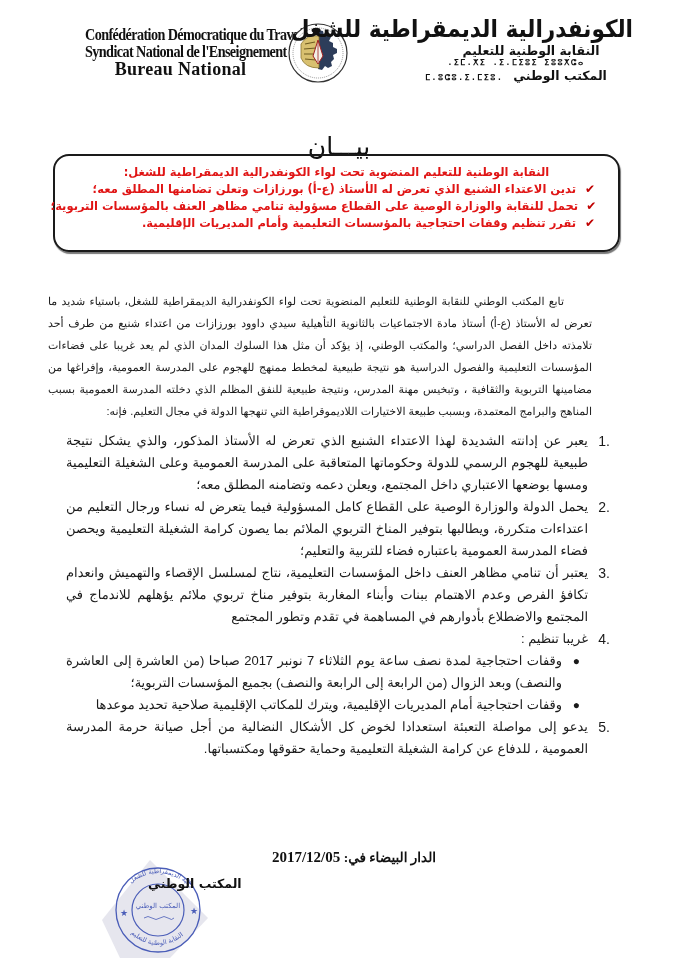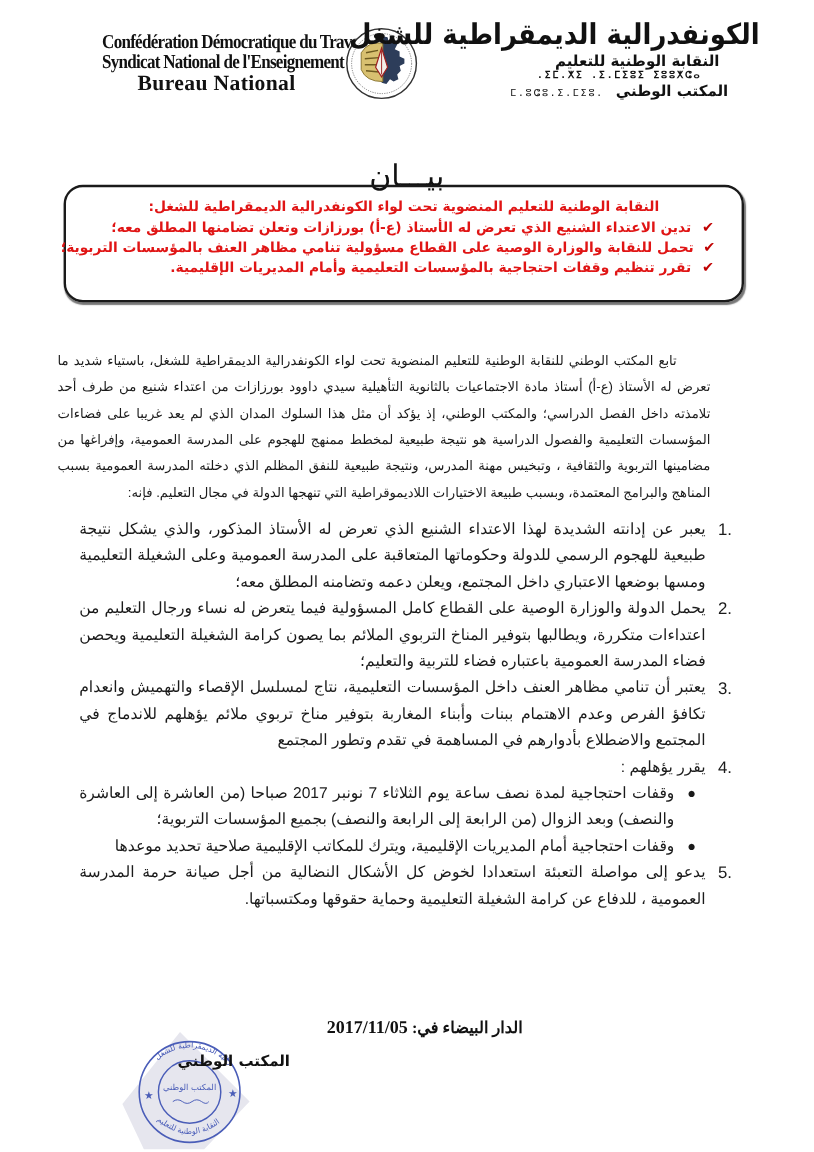--- a/index.html
+++ b/index.html
@@ -14,21 +14,21 @@
 
   .logo { position: absolute; left: 287px; top: 22px; width: 62px; height: 62px; }
 
   .hdr-ar { position: absolute; right: 32px; top: 14px; width: 260px; text-align: center; direction: rtl; }
   .hdr-ar .a1 { font-family: "DejaVu Sans", sans-serif; font-weight: bold; font-size: 24px; line-height: 30px; letter-spacing: -0.5px; transform: scaleX(0.9); white-space: nowrap; }
   .hdr-ar .a2 { font-family: "DejaVu Sans", sans-serif; font-weight: bold; font-size: 12.5px; line-height: 14px; white-space: nowrap; padding-left: 30px; }
   .hdr-ar .tf1 { direction: ltr; font-family: "DejaVu Sans Mono", monospace; font-size: 8px; font-weight: bold; letter-spacing: 1.5px; line-height: 11px; white-space: nowrap; }
   .hdr-ar .tf2 { direction: ltr; font-family: "DejaVu Sans Mono", monospace; font-size: 8px; font-weight: bold; letter-spacing: 1.5px; line-height: 10px; white-space: nowrap; }
   .hdr-ar .a3row { direction: rtl; display: flex; justify-content: center; align-items: baseline; gap: 10px; white-space: nowrap; }
   .hdr-ar .a3 { font-weight: bold; font-size: 12.5px; line-height: 16px; }
-  .hdr-ar .tf3 { direction: ltr; font-family: "DejaVu Sans Mono", monospace; font-size: 8px; font-weight: normal; letter-spacing: 1.5px; }
+  .hdr-ar .tf3 { direction: ltr; font-family: "DejaVu Sans Mono", monospace; font-size: 8px; font-weight: bold; letter-spacing: 1.5px; }
 
   
   .title { position: absolute; left: 0; right: 0; top: 131px; text-align: center; direction: rtl; font-size: 25px; line-height: 32px; color: #111; letter-spacing: 2px; }
 
   
   .summary { position: absolute; left: 53px; top: 154px; width: 567px; height: 98px; border: 2.5px solid #1a1a1a; border-radius: 16px; box-shadow: 1px 2px 1px #777; padding: 8px 22px 0 22px; direction: rtl; }
   .summary .head { text-align: center; color: #e01515; font-weight: bold; font-size: 11.5px; line-height: 17px; white-space: nowrap; letter-spacing: -0.2px; }
   .summary .item { color: #e01515; font-weight: bold; font-size: 11.5px; line-height: 17px; white-space: nowrap; display: flex; align-items: center; letter-spacing: -0.2px; }
   .summary .item .chk { color: #c00000; font-size: 12px; margin-left: 8px; width: 12px; display: inline-block; text-align: center; }
 
@@ -108,39 +108,39 @@
   <div class="li">
     <span class="num">2.</span>
     <span>يحمل الدولة والوزارة الوصية على القطاع كامل المسؤولية فيما يتعرض له نساء ورجال التعليم من اعتداءات متكررة، ويطالبها بتوفير المناخ التربوي الملائم بما يصون كرامة الشغيلة التعليمية ويحصن فضاء المدرسة العمومية باعتباره فضاء للتربية والتعليم؛</span>
   </div>
   <div class="li">
     <span class="num">3.</span>
     <span>يعتبر أن تنامي مظاهر العنف داخل المؤسسات التعليمية، نتاج لمسلسل الإقصاء والتهميش وانعدام تكافؤ الفرص وعدم الاهتمام ببنات وأبناء المغاربة بتوفير مناخ تربوي ملائم يؤهلهم للاندماج في المجتمع والاضطلاع بأدوارهم في المساهمة في تقدم وتطور المجتمع</span>
   </div>
   <div class="li">
     <span class="num">4.</span>
-    <span>يقرر يؤهلهم :</span>
+    <span>غريبا تنظيم :</span>
   </div>
   <div class="bullet-item">
     <span class="dot">●</span>
     <span>وقفات احتجاجية لمدة نصف ساعة يوم الثلاثاء 7 نونبر 2017 صباحا (من العاشرة إلى العاشرة والنصف) وبعد الزوال (من الرابعة إلى الرابعة والنصف) بجميع المؤسسات التربوية؛</span>
   </div>
   <div class="bullet-item">
     <span class="dot">●</span>
     <span>وقفات احتجاجية أمام المديريات الإقليمية، ويترك للمكاتب الإقليمية صلاحية تحديد موعدها</span>
   </div>
   <div class="li">
     <span class="num">5.</span>
     <span>يدعو إلى مواصلة التعبئة استعدادا لخوض كل الأشكال النضالية من أجل صيانة حرمة المدرسة العمومية ، للدفاع عن كرامة الشغيلة التعليمية وحماية حقوقها ومكتسباتها.</span>
   </div>
 </div>
 
 <div class="datetxt">
   <span>الدار البيضاء في:</span>
-  <span class="d">2017/11/05</span>
+  <span class="d">2017/12/05</span>
 </div>
 
 <svg class="stamp" viewBox="0 0 110 100">
   <polygon points="2,62 50,2 108,60 70,100 20,100" fill="#e6e6ee"></polygon>
   <circle cx="58" cy="52" r="42" fill="none" stroke="#4a5db8" stroke-width="1.3"></circle>
   <circle cx="58" cy="52" r="26" fill="none" stroke="#4a5db8" stroke-width="1.2"></circle>
   <text x="58" y="50" font-size="7" fill="#4a5db8" text-anchor="middle" font-family="DejaVu Sans, sans-serif">المكتب الوطني</text>
   <path d="M44 60 Q48 57 52 60 T60 60 T68 60 T74 60" fill="none" stroke="#4a5db8" stroke-width="0.8"></path>
   <text x="20" y="58" font-size="9" fill="#4a5db8" font-family="DejaVu Sans, sans-serif">★</text>
   <text x="90" y="56" font-size="9" fill="#4a5db8" font-family="DejaVu Sans, sans-serif">★</text>

